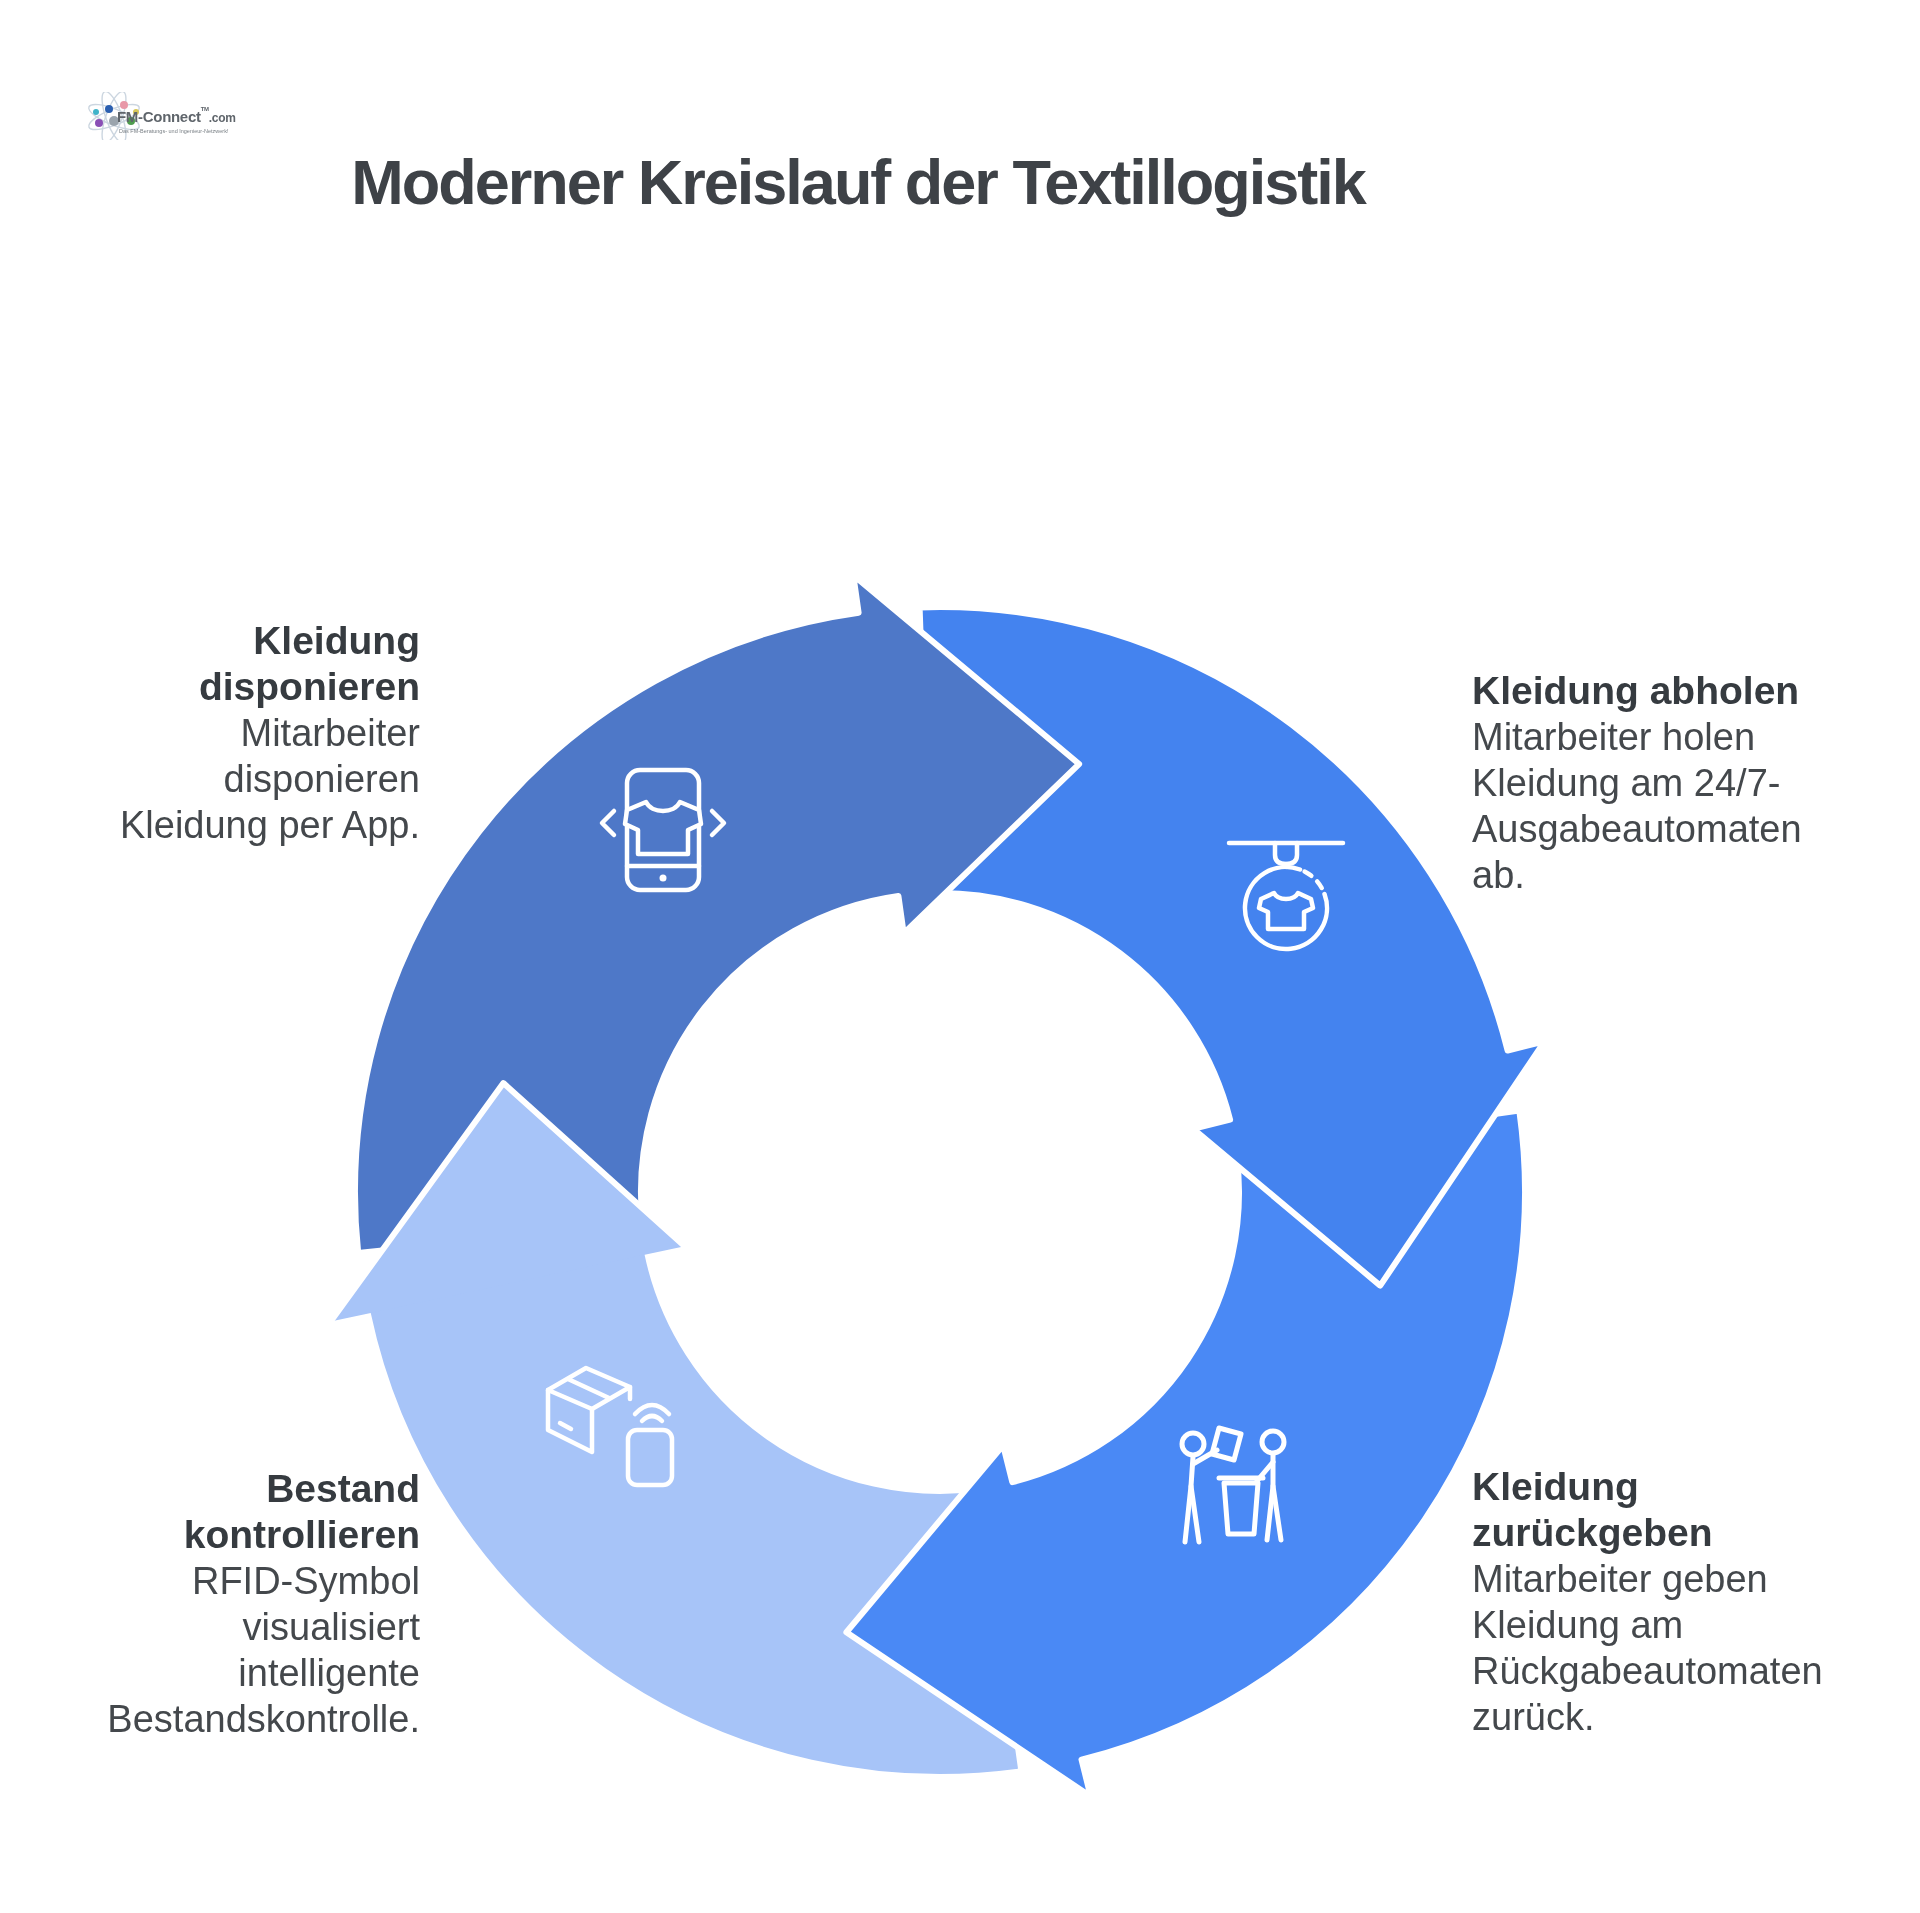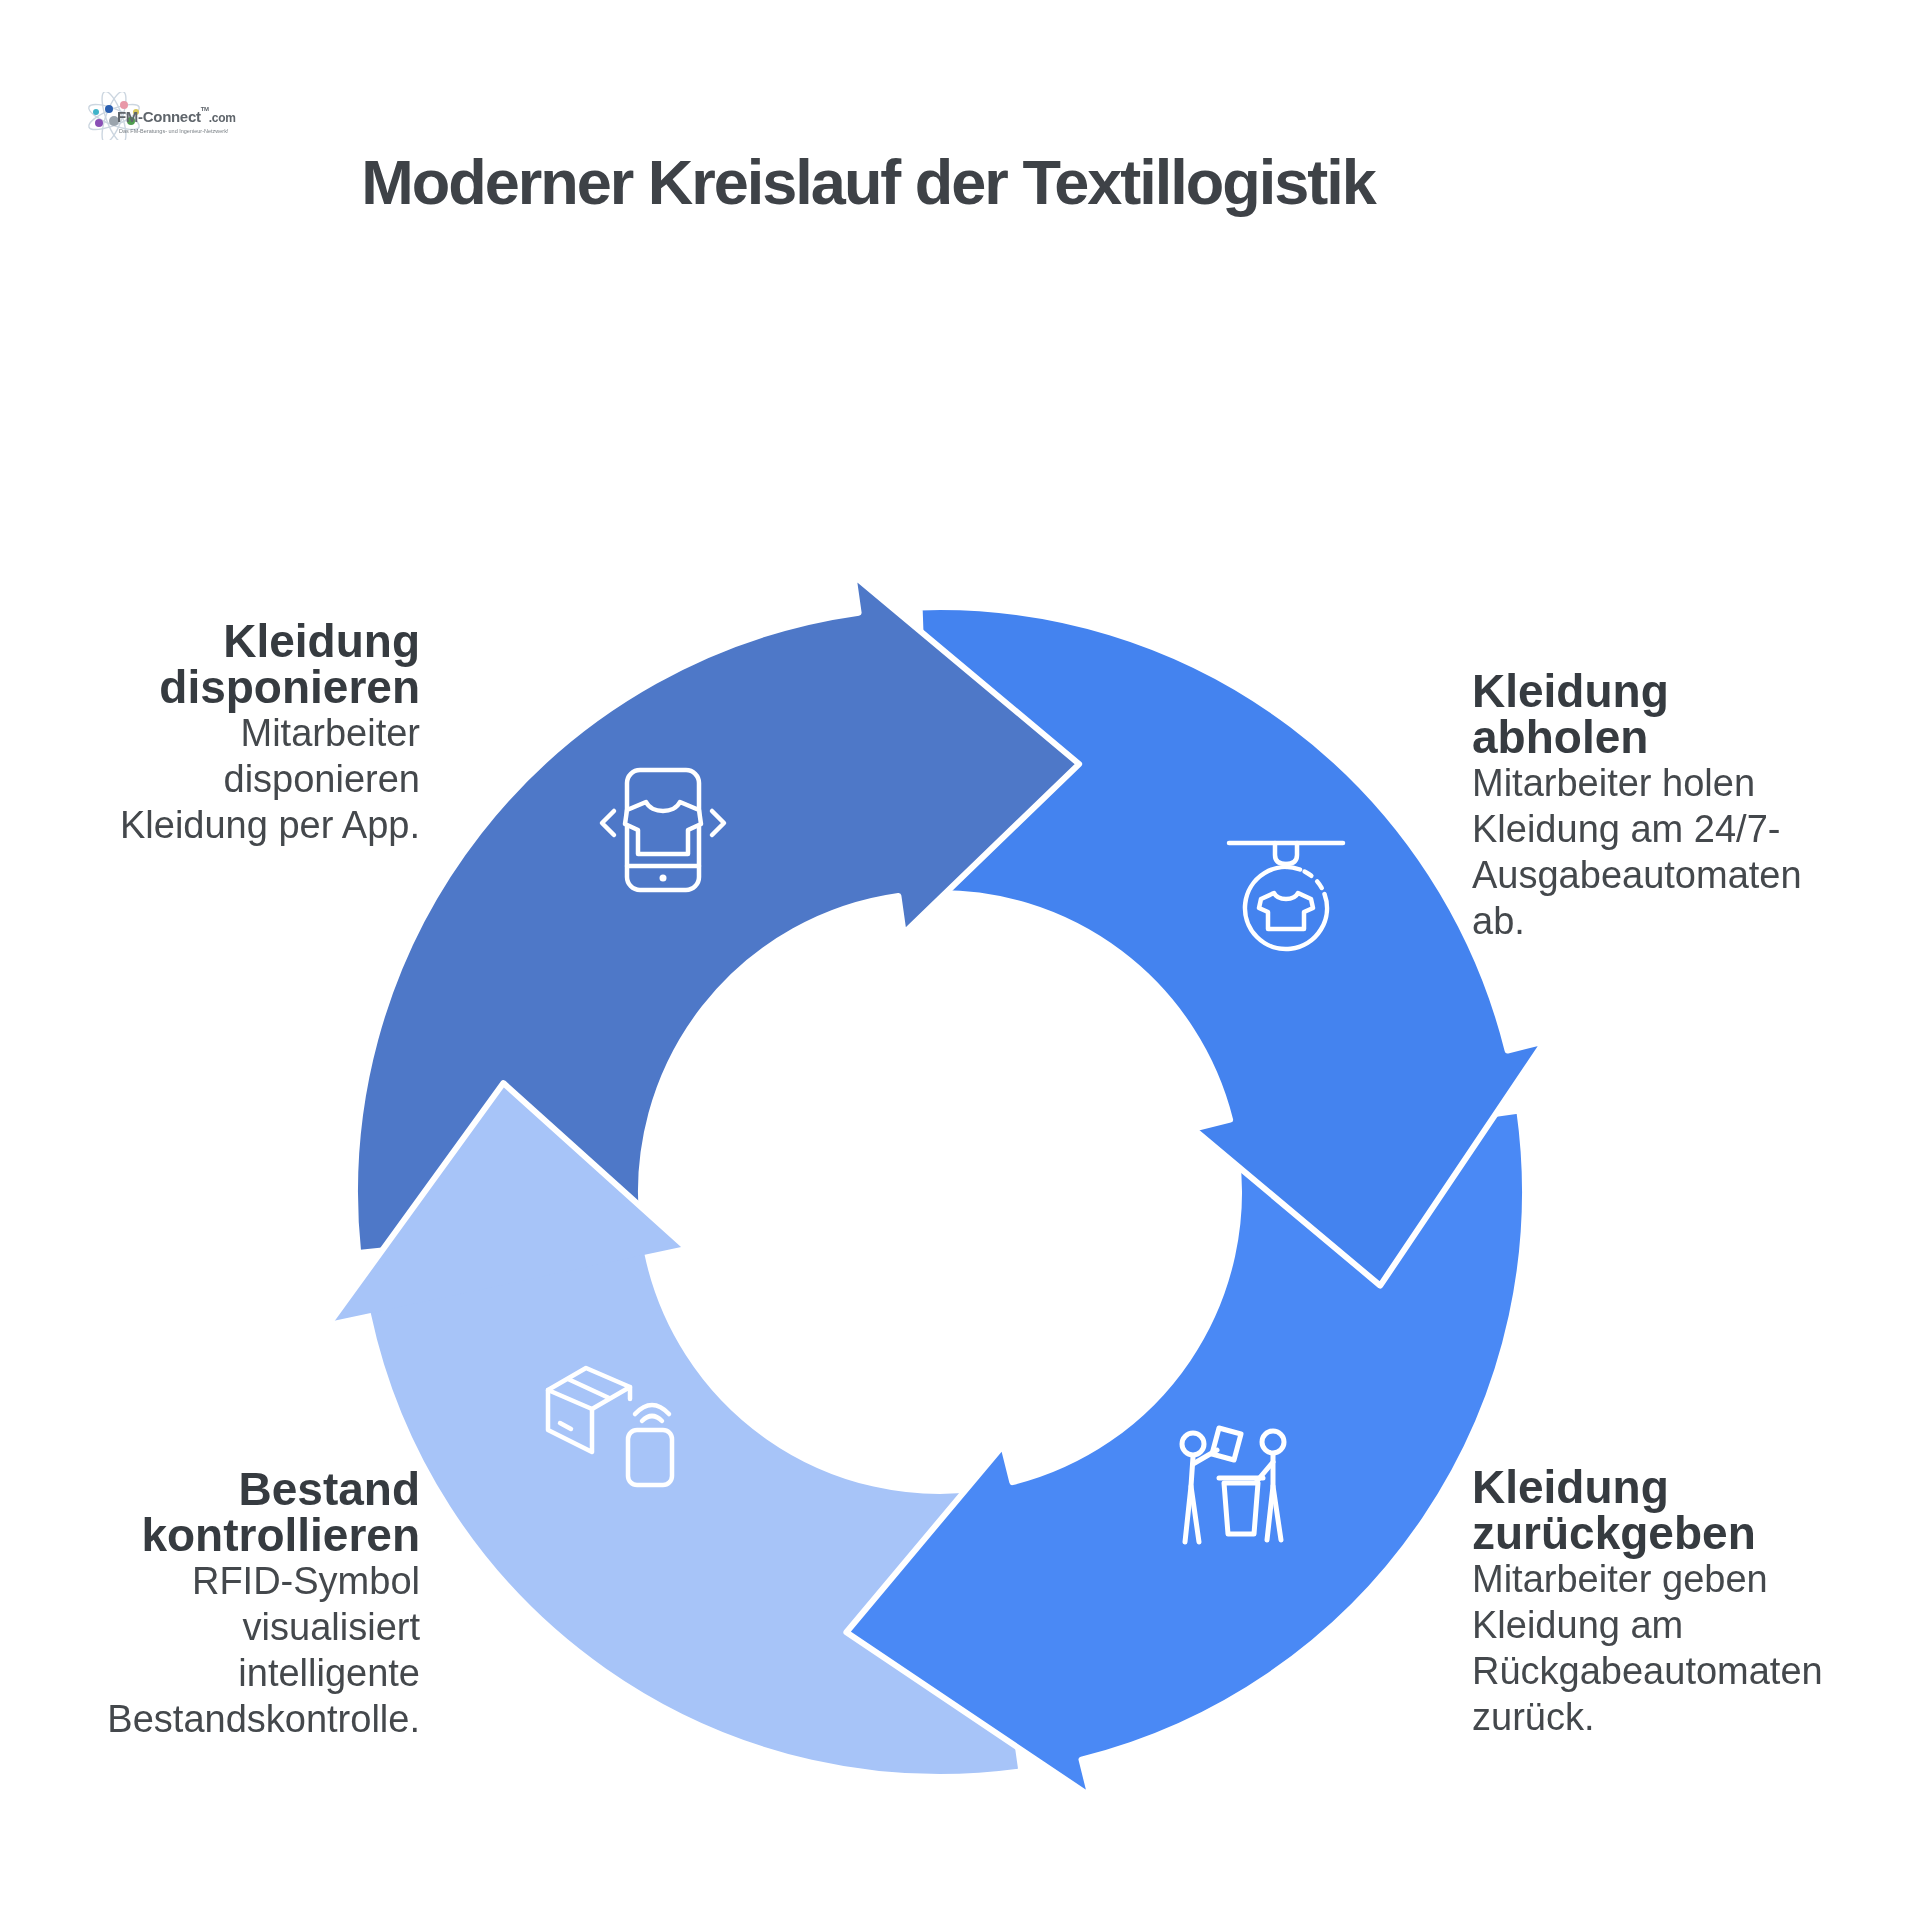--- a/index.html
+++ b/index.html
@@ -7,27 +7,27 @@
           font-family:"Liberation Sans",sans-serif;}
   
   .logo{position:absolute;left:84px;top:92px;width:160px;height:50px;}
   .logo-flower{position:absolute;left:0;top:0;}
   .logo-text{position:absolute;left:33px;top:16px;white-space:nowrap;
              font-weight:700;font-size:15px;color:#5f656b;letter-spacing:-0.3px;}
   .logo-text .tld{font-size:12px;font-weight:700;}
   .logo-text .tm{font-size:6px;vertical-align:top;position:relative;top:-2px;}
   .logo-tagline{position:absolute;left:35px;top:36px;font-size:5.5px;color:#7a8086;white-space:nowrap;}
   
-  .title{position:absolute;left:12px;top:146px;width:1712px;text-align:center;
+  .title{position:absolute;left:2px;top:146px;width:1712px;text-align:center;
          font-size:63px;font-weight:700;letter-spacing:-2px;color:#3e4247;}
   
   .cycle{position:absolute;left:0;top:0;}
   
   .step{position:absolute;font-size:38px;line-height:46px;color:#44484c;}
-  .step .step-heading{font-weight:700;font-size:46px;color:#363b40;}
+  .step .step-heading{font-weight:700;font-size:39px;color:#363b40;}
   .s1{left:90px;top:618px;width:330px;text-align:right;}
   .s2{left:1472px;top:624px;width:360px;text-align:left;margin-top:44px;}
   .s3{left:1472px;top:1464px;width:360px;text-align:left;}
   .s4{left:60px;top:1466px;width:360px;text-align:right;}
 </style>
 </head>
 <body>
 
 <div class="canvas">
 

